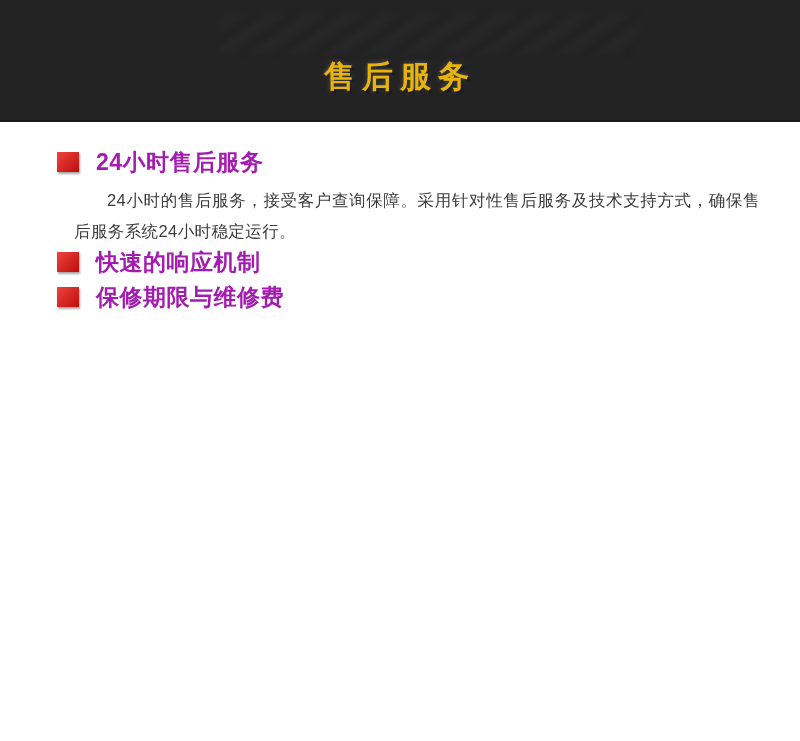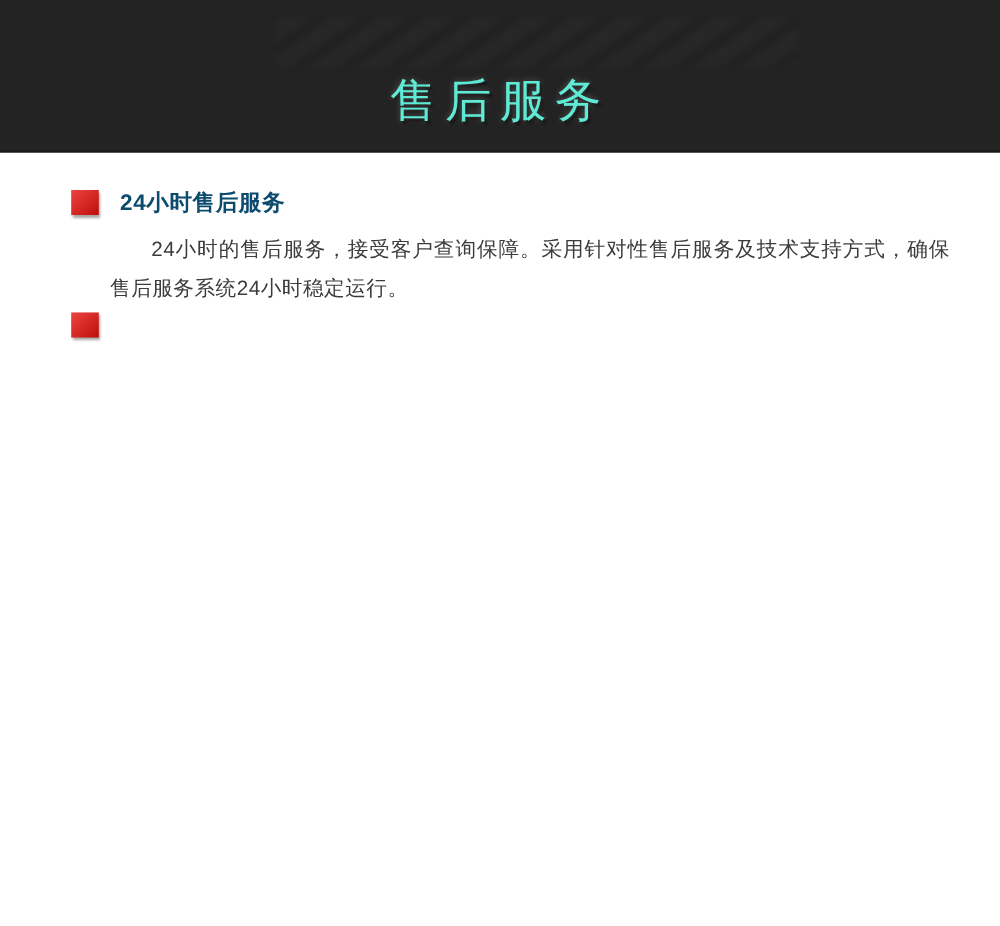--- a/index.html
+++ b/index.html
@@ -33,24 +33,24 @@
       rgba(255,255,255,0.03) 14px 22px
     );
     filter: blur(3px);
     opacity: 0.55;
   }
   .banner h1 {
     position: absolute;
     left: 0; right: 0;
     top: 56px;
     text-align: center;
-    font-size: 37px;
-    font-weight: normal;
+    font-size: 31px;
+    font-weight: bold;
     letter-spacing: 7px;
-    color: #5eead4;
+    color: #eab308;
     text-shadow: 0 0 5px rgba(255,255,255,0.25), 2px 2px 2px rgba(0,0,0,0.65);
   }
 
   
   .content {
     padding: 28px 40px 0 57px;
   }
   .section { margin-bottom: 3px; }
   .section-head {
     display: flex;
@@ -61,27 +61,27 @@
   .bullet {
     width: 22px;
     height: 20px;
     flex: 0 0 22px;
     background: var(--accent, #e8100c);
     background-image: linear-gradient(135deg, rgba(255,255,255,0.22), rgba(0,0,0,0.18));
     box-shadow: 1px 2px 2px rgba(0,0,0,0.35);
     margin-right: 17px;
   }
   .section-head h2 {
-    font-size: 18px;
+    font-size: 23px;
     font-weight: bold;
-    color: #0c4a6e;
+    color: #a21caf;
     letter-spacing: 0.5px;
   }
   .section p {
-    margin-left: 31px;
+    margin-left: 17px;
     font-size: 16.5px;
     line-height: 31px;
     letter-spacing: 0.4px;
     text-align: justify;
     text-indent: 2em;
     color: var(--body-text, #3c3c3c);
   }
 </style>
 </head>
 <body>
@@ -100,20 +100,25 @@
         <span class="bullet"></span>
         <h2>24小时售后服务</h2>
       </div>
       <p>24小时的售后服务，接受客户查询保障。采用针对性售后服务及技术支持方式，确保售后服务系统24小时稳定运行。</p>
     </section>
 
 
     <section class="section">
       <div class="section-head">
         <span class="bullet"></span>
+        <h2>快速的响应机制</h2>
       </div>
     </section>
 
     <section class="section">
+      <div class="section-head">
+        <span class="bullet"></span>
+        <h2>保修期限与维修费</h2>
+      </div>
     </section>
 
   </main>
 </div>
 
 </body></html>

